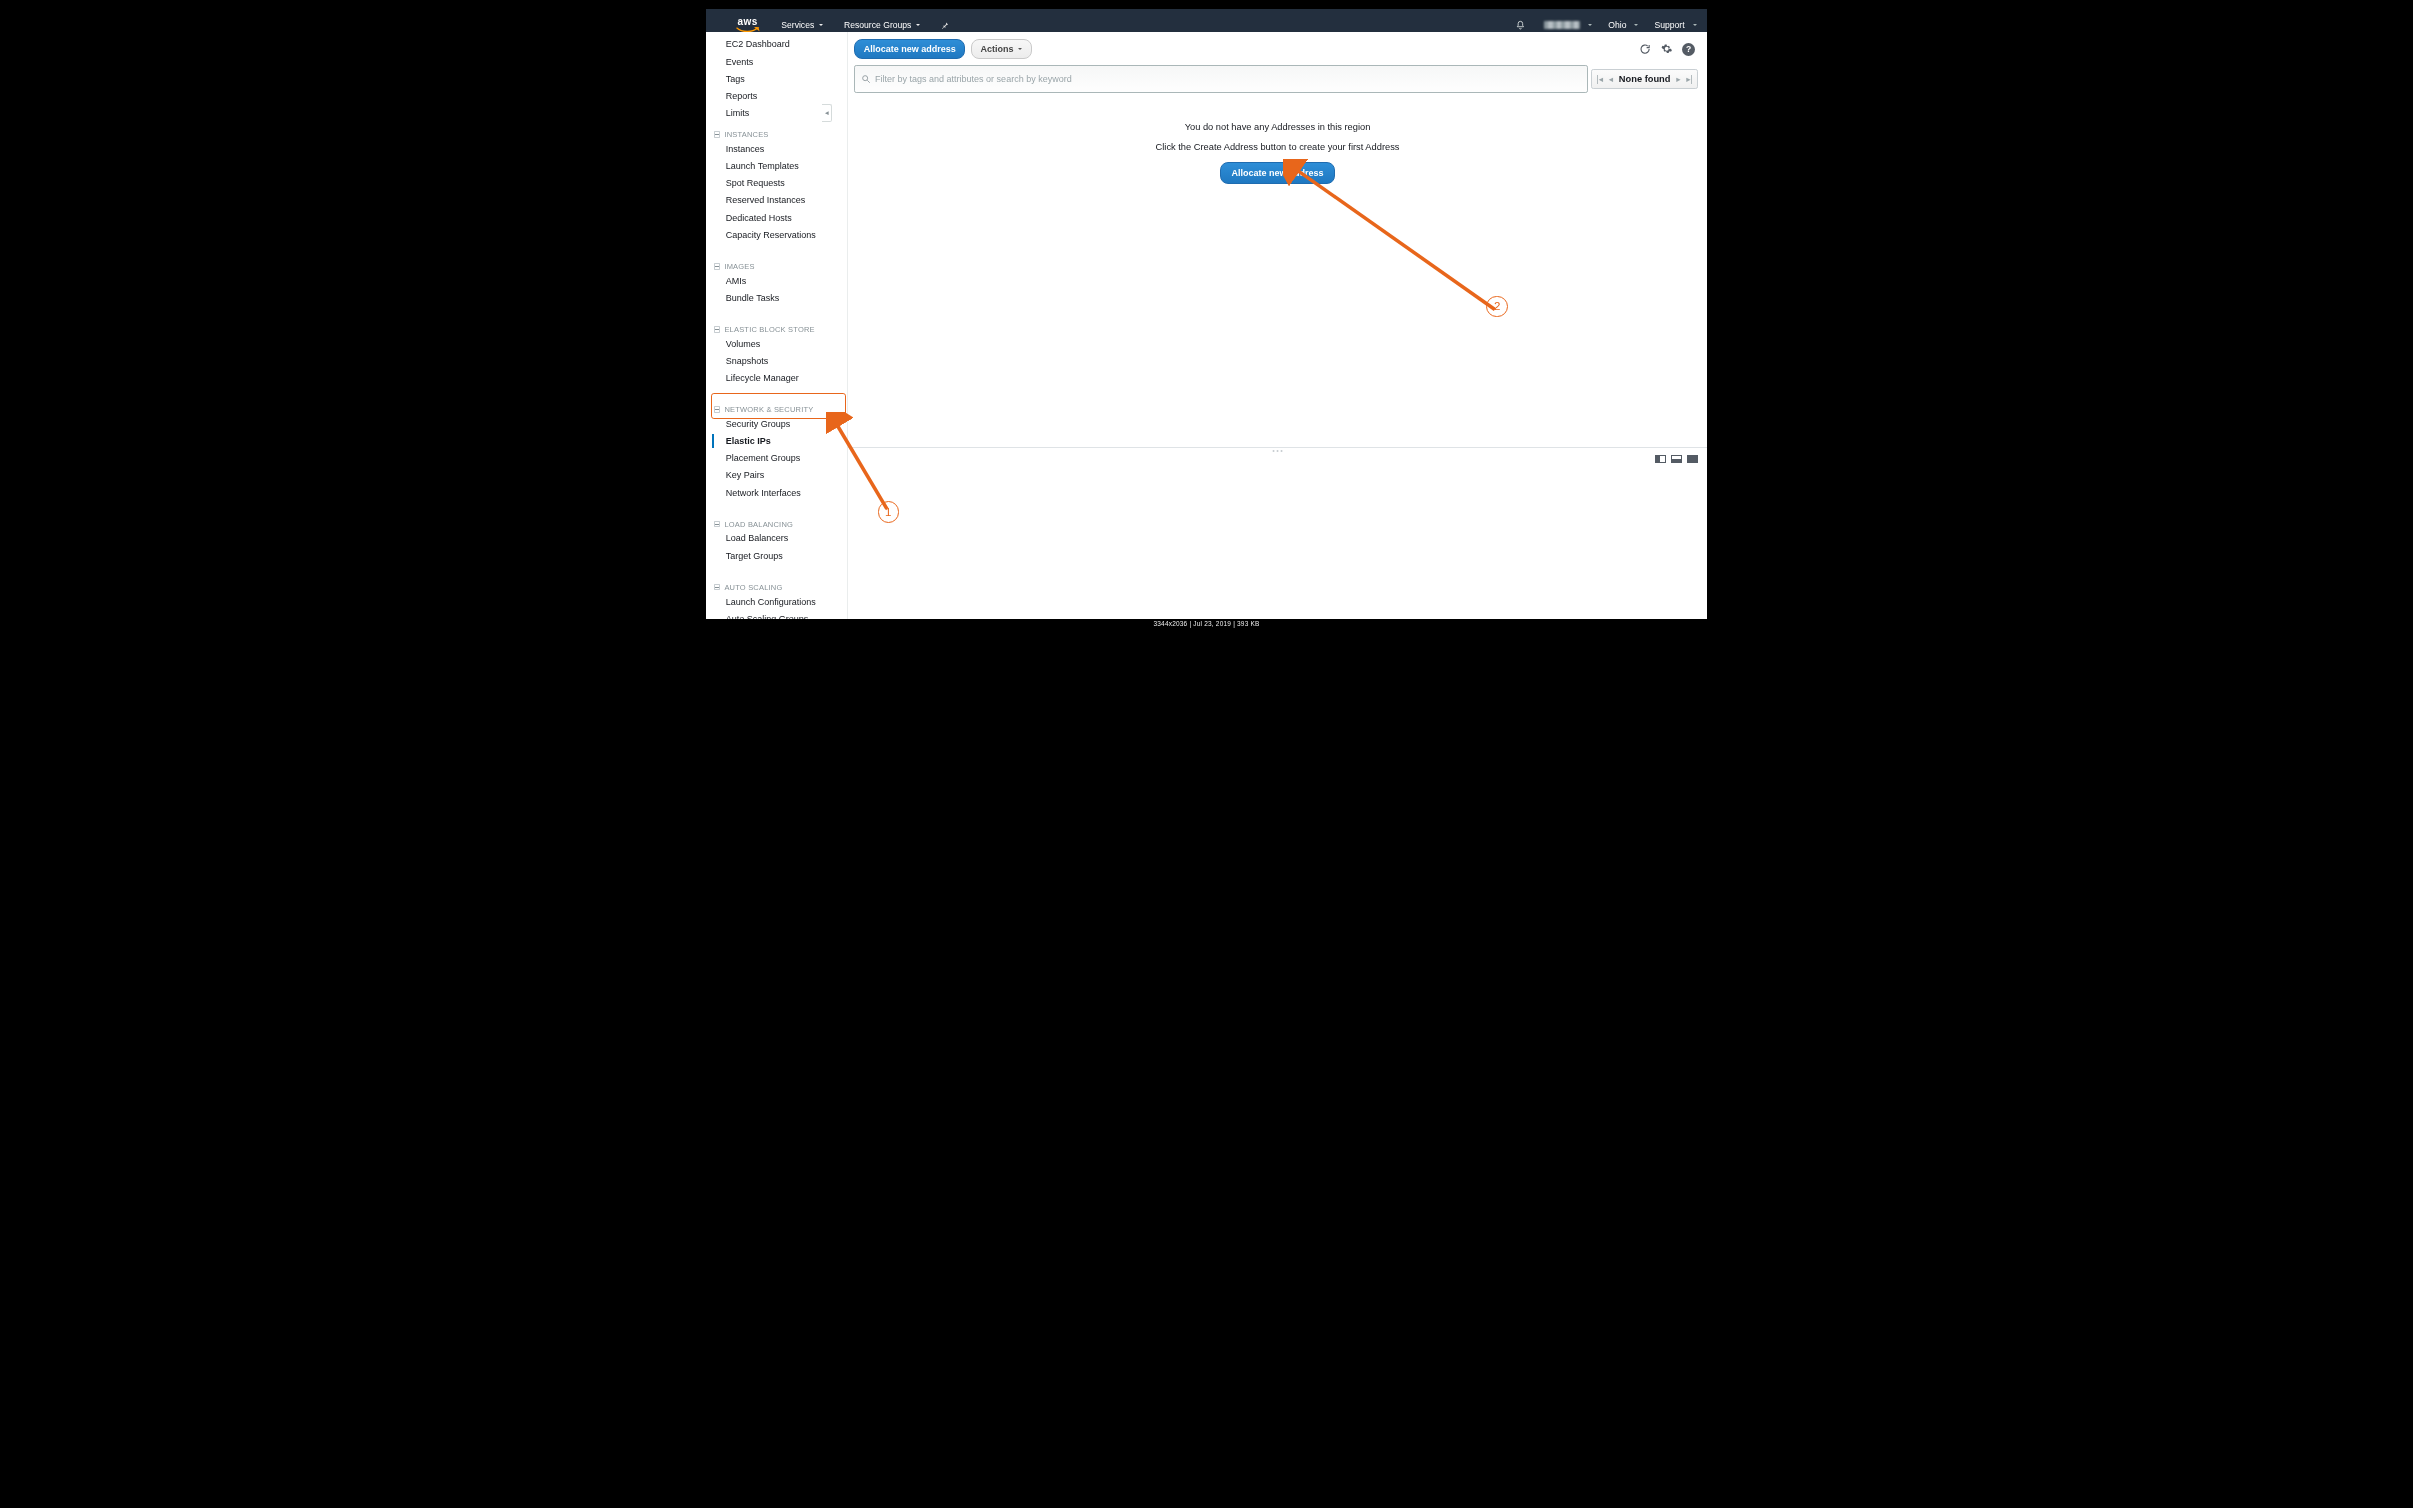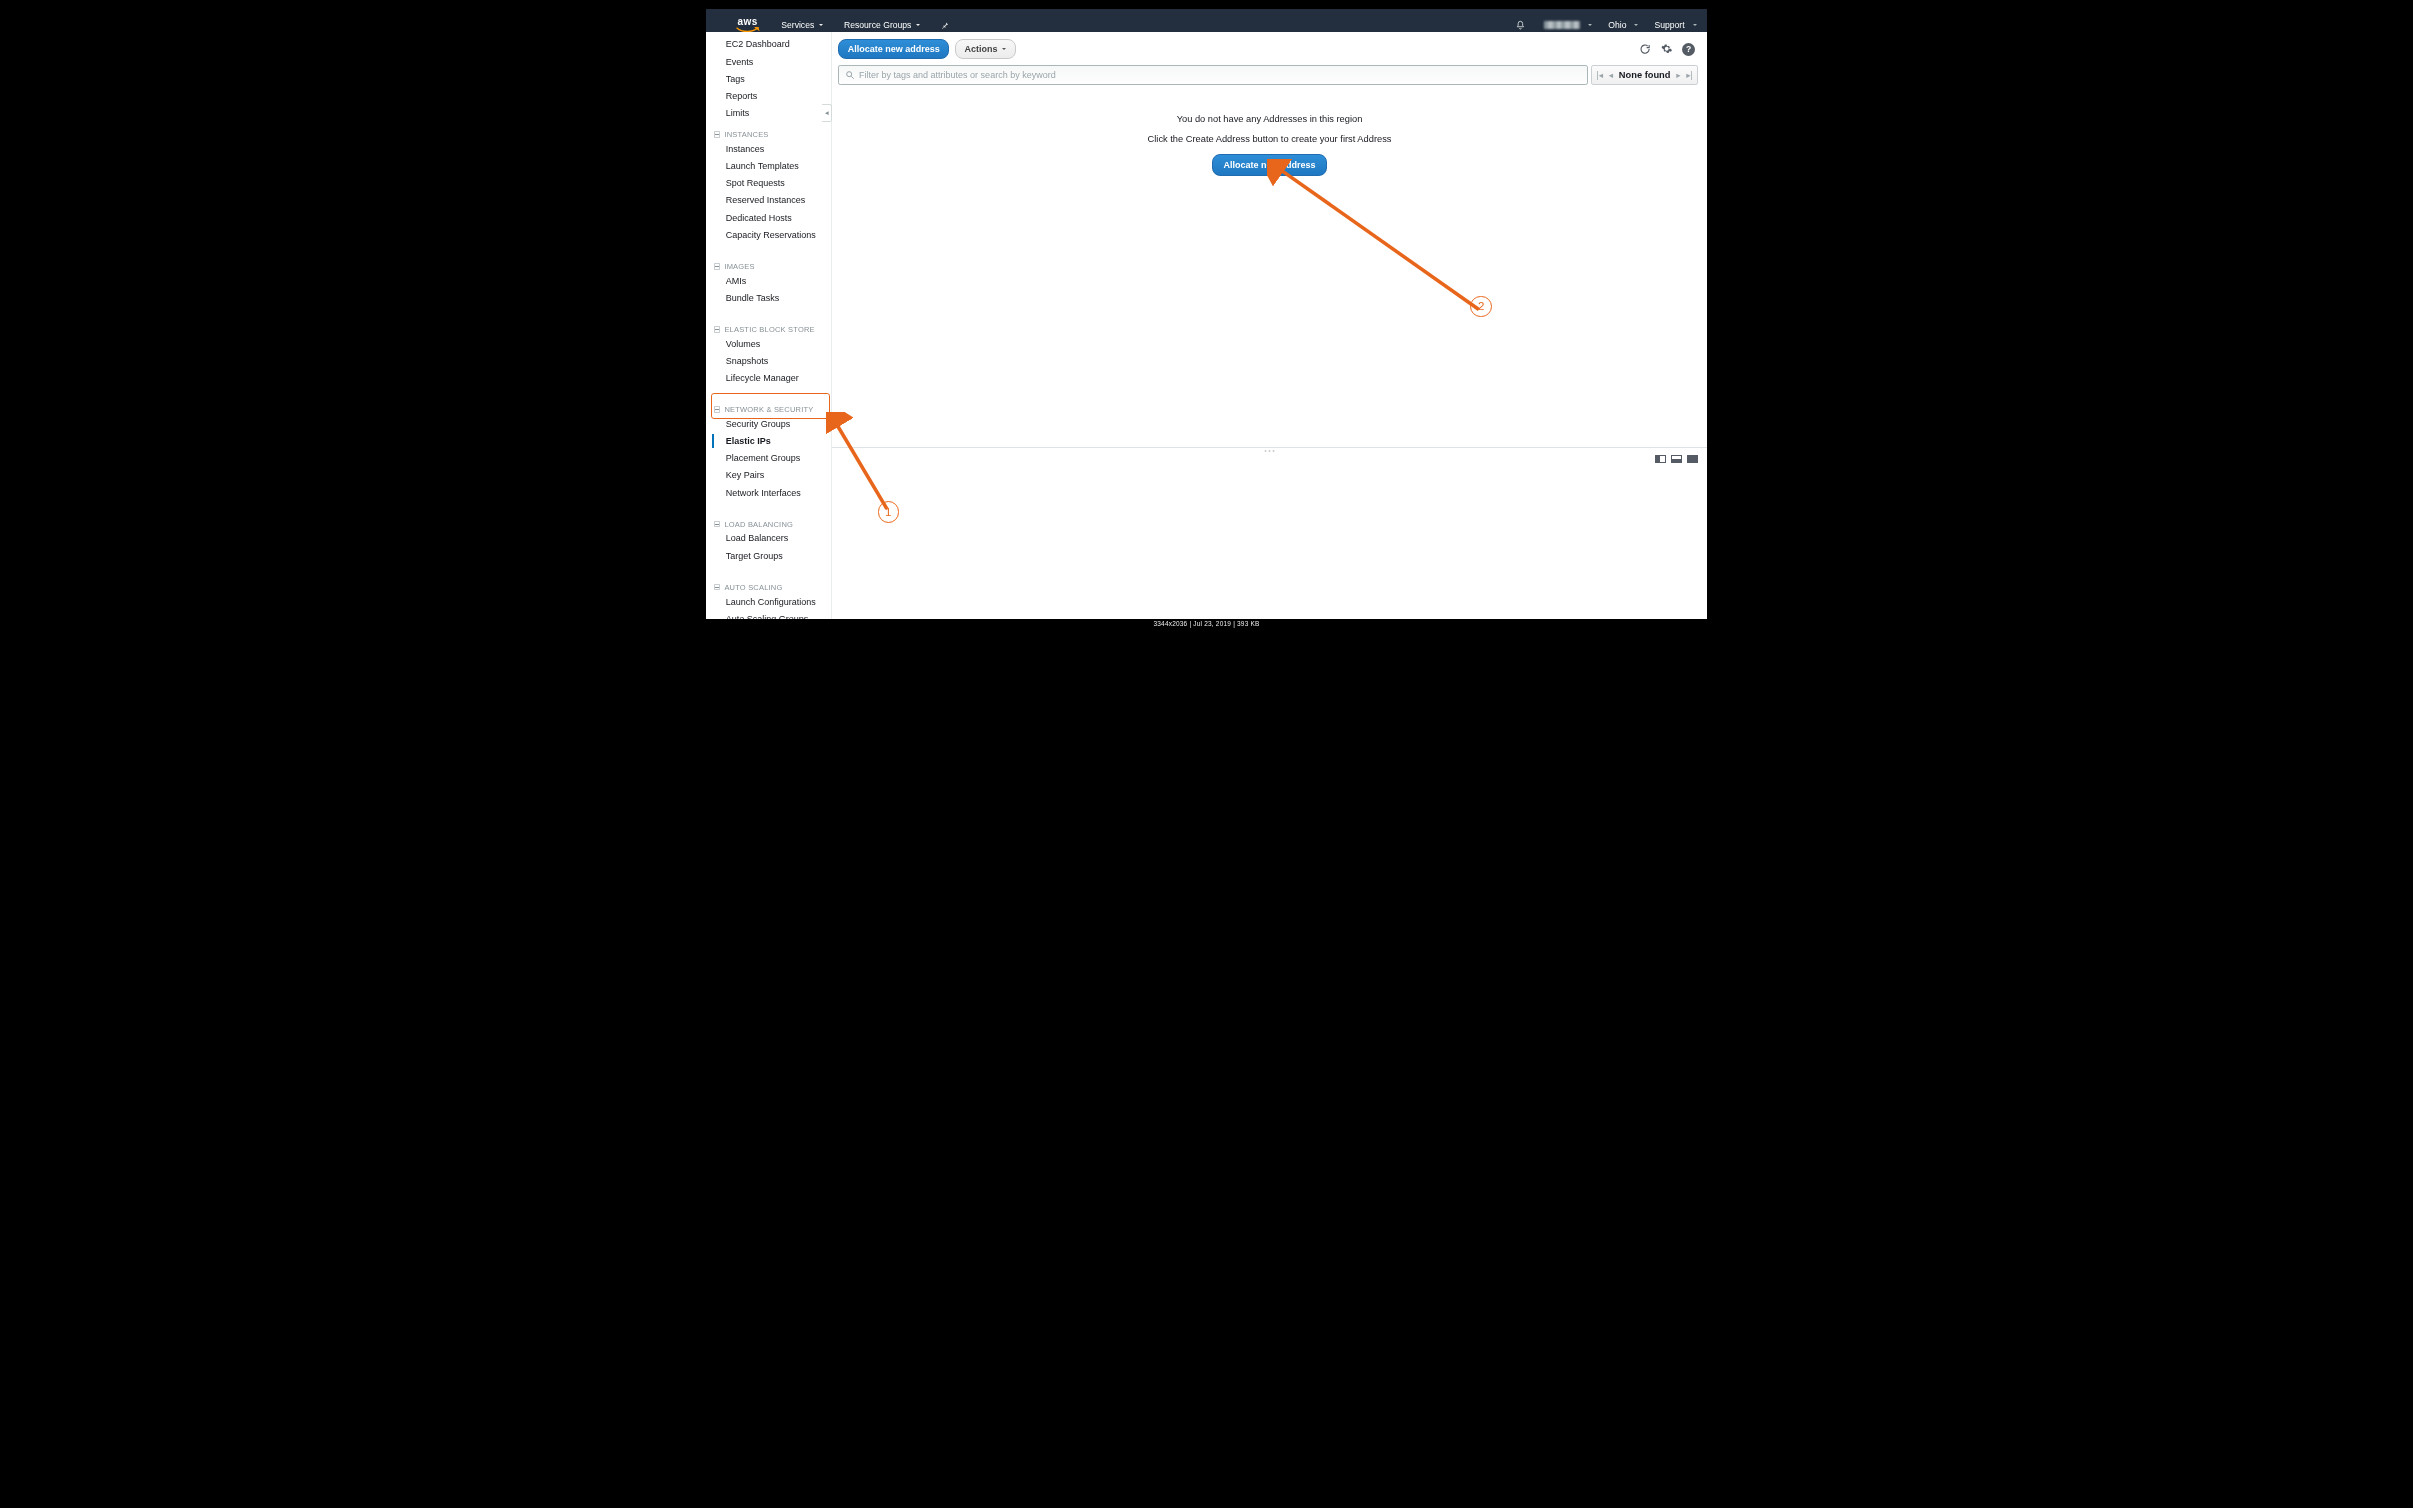--- a/index.html
+++ b/index.html
@@ -50,21 +50,21 @@
     border-radius:0.7px;
   }
   
   .body {
     position:absolute; top:23px; bottom:0; left:0; right:0;
     display:flex;
     background:#fff;
   }
   
   .sidebar {
-    width: 126px;
+    width: 142px;
     border-right:0.7px solid #eaeded;
     padding: 4.3px 0 14.4px 0;
     font-size: 9px;
     color:#16191f;
     overflow:auto;
     position:relative;
   }
   .side-link { padding: 2.5px 7.2px 2.5px 19.4px; cursor:pointer; line-height:1.35;}
   .side-group-header {
     display:flex; align-items:center;
@@ -128,21 +128,21 @@
   .toolbar-row .flex{flex:1;}
   .tool-icon{ width:13px;height:13px;display:inline-flex;align-items:center;justify-content:center;color:#545b64;margin-left:8.6px;cursor:pointer;}
   .tool-icon.help{width:13px;height:13px;border-radius:50%;background:#545b64;color:#fff;font-weight:700;font-size:8.6px;}
   
   .search-row{
     display:flex; align-items:center;
     padding: 0 8.6px 4.3px 5.7px;
     gap:2.9px;
   }
   .search-box{
-    flex:1; height:20px;
+    flex:1; height:28px;
     border:0.7px solid #aab7b8;
     border-radius:2.2px;
     background:linear-gradient(#f6f7f7,#fefefe);
     display:flex; align-items:center;
     padding:0 5.7px;
     color:#879196;
   }
   .search-box svg{margin-right:4.3px;}
   .search-box input{
     flex:1;border:none;outline:none;background:transparent;font-size:9px;color:#333;

